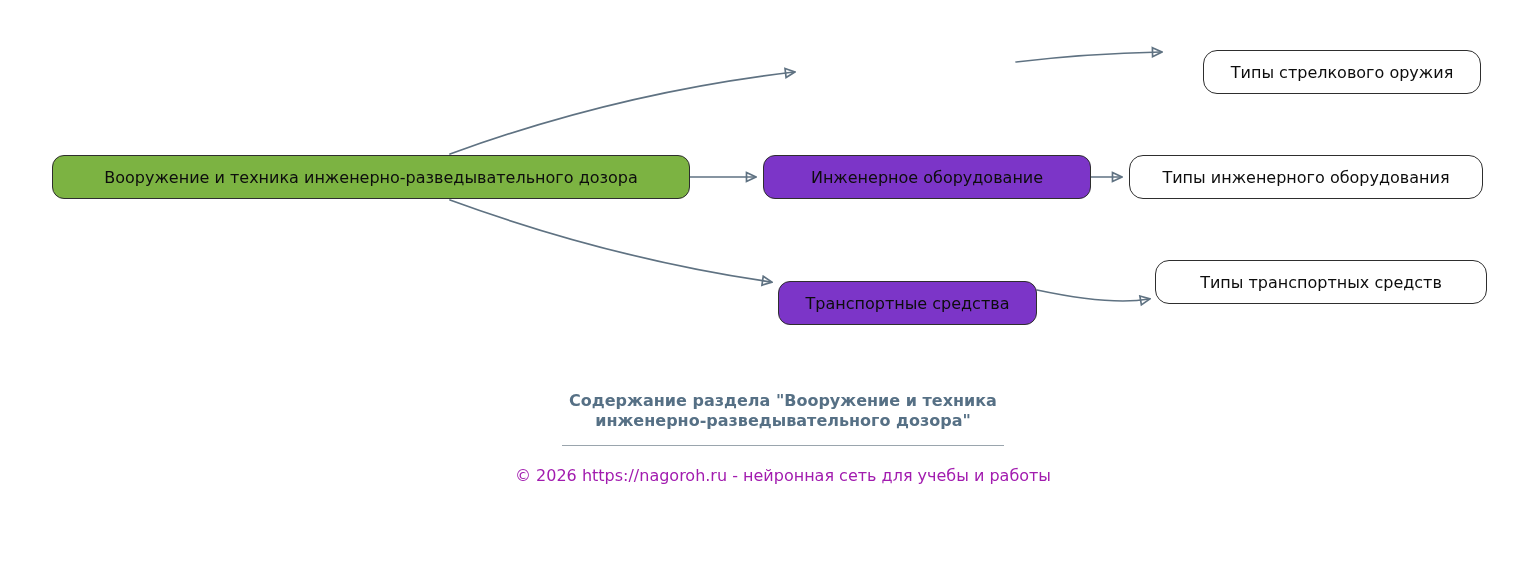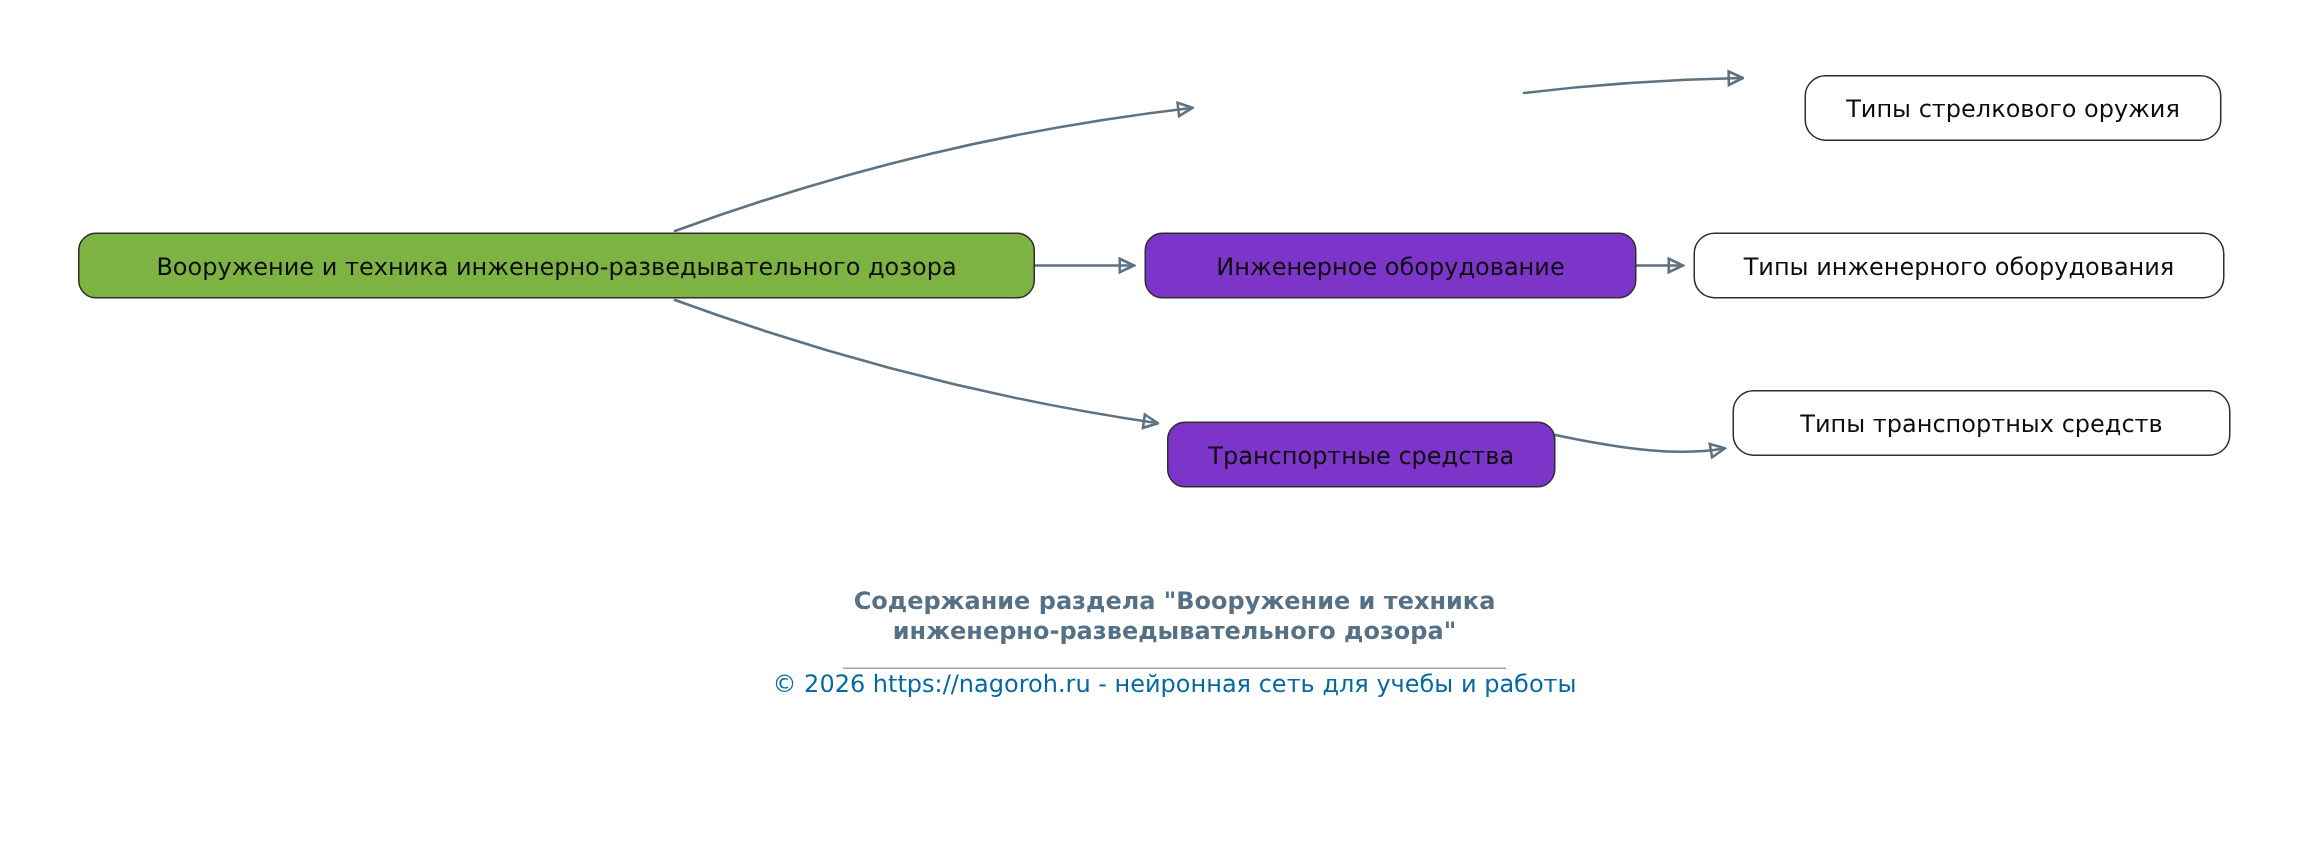--- a/index.html
+++ b/index.html
@@ -39,23 +39,23 @@
     color:#567085;
     white-space:nowrap;
   }
   .divider{
     width:442px;
     height:0;
     border-top:1px solid #9aa5ad;
     margin:14px auto 0 auto;
   }
   .footer-text{
-    margin-top:0;
+    margin-top:20px;
     font-size:16px;
-    color:#0369a1;
+    color:#a21caf;
     white-space:nowrap;
   }
 </style>
 </head>
 <body>
 
 <div class="stage">
 
   <svg class="edges" width="1531" height="563" viewBox="0 0 1531 563" aria-hidden="true">
     <defs>

